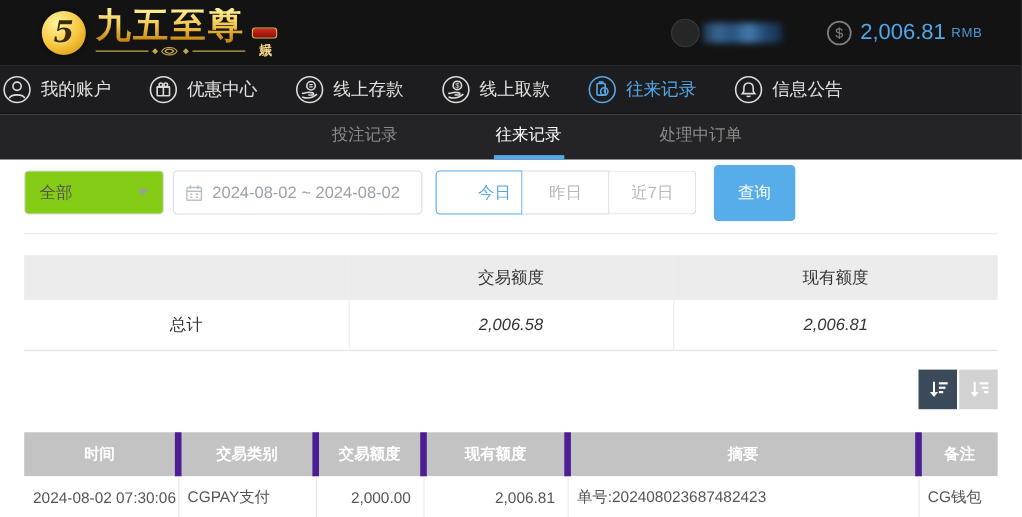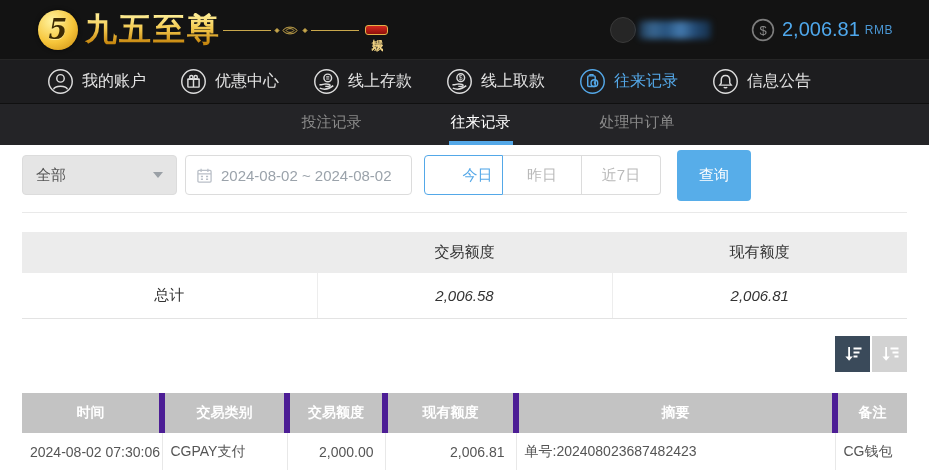--- a/index.html
+++ b/index.html
@@ -17,21 +17,21 @@
   .logo-circle {
     width: 40px; height: 40px; border-radius: 50%;
     background: radial-gradient(circle at 35% 28%, #fff3a0 0%, #f6c53a 55%, #c9890f 100%);
     display: flex; align-items: center; justify-content: center;
     box-shadow: 0 0 4px rgba(0,0,0,.6);
   }
   .logo-circle span {
     font-family: "DejaVu Serif", serif; font-style: italic; font-weight: 700;
     font-size: 27px; color: #3c2a03; text-shadow: 0 1px 0 #ffe98c; line-height: 1;
   }
-  .logo-main { margin-left: 7px; display: flex; flex-direction: row; align-items: center; }
+  .logo-main { margin-left: 7px; display: flex; flex-direction: column; align-items: center; }
   .logo-text {
     font-family: "DejaVu Serif", serif; font-weight: 700; font-size: 32px; letter-spacing: 2px;
     background: linear-gradient(180deg, #fdeb92 8%, #f3c84d 48%, #c6860e 92%);
     -webkit-background-clip: text; background-clip: text;
     color: transparent; -webkit-text-fill-color: transparent; line-height: 1.05;
   }
   .flourish { margin-top: 1px; }
   .logo-badge {
     margin-left: 4px; width: 23px; padding: 4px 0; border-radius: 3px;
     background: linear-gradient(180deg, #d42a1d, #8f0f0c);
@@ -47,42 +47,42 @@
     background: linear-gradient(90deg,#1f3b57,#3d6f9e 18%,#2a5a8a 38%,#4a86c0 58%,#25507e 78%,#16324e);
     filter: blur(3px); opacity: .9;
   }
   .coin { margin-left: 40px; display: flex; }
   .balance-amount { margin-left: 7px; font-size: 20px; color: #4fa8ec; }
   .balance-cur { margin-left: 5px; font-size: 12px; color: #4a97d4; letter-spacing: .5px; }
 
   
   .mainnav {
     height: 44px; background: #1d1d1f; display: flex; align-items: center;
-    padding-left: 45px; gap: 30px; border-bottom: 1px solid #101010;
+    gap: 30px; border-bottom: 1px solid #101010;
   }
   .nav-item { display: flex; align-items: center; gap: 8px; color: #e3e3e3; font-size: 16px; cursor: pointer; padding: 0 2px; }
   .nav-item .nicon { display: flex; color: #dcdcdc; }
   .nav-item.active { color: #54a8e8; }
   .nav-item.active .nicon { color: #54a8e8; }
 
   
   .subnav { height: 41px; background: #242427; display: flex; justify-content: center; gap: 38px; }
   .tab {
     display: flex; align-items: center; font-size: 15px; color: #8a8a8a;
     border-bottom: 4px solid transparent; padding: 0 2px; cursor: pointer; margin-left: 47px;
   }
   .tab.active { color: #ffffff; border-bottom-color: #54a8e8; }
 
   
   .content { padding: 0 22px; }
   .filter-row { margin-top: 10px; display: flex; align-items: center; height: 40px; }
   .select-box {
-    width: 155px; height: 40px; border: 1px solid #dcdcdc; border-radius: 4px;
+    width: 127px; height: 40px; border: 1px solid #dcdcdc; border-radius: 4px;
     display: flex; align-items: center; justify-content: space-between;
-    padding: 0 13px; font-size: 15px; color: #555; background: #e5e5e5; cursor: pointer;
+    padding: 0 13px; font-size: 15px; color: #555; background: #84cc16; cursor: pointer;
   }
   .caret { width: 0; height: 0; border-left: 5px solid transparent; border-right: 5px solid transparent; border-top: 6px solid #9aa0a6; }
   .date-box {
     width: 227px; height: 40px; margin-left: 8px; border: 1px solid #dcdcdc; border-radius: 4px;
     display: flex; align-items: center; padding: 0 10px; background: #fff; cursor: pointer;
   }
   .date-box .dtext { margin-left: 8px; font-size: 15px; color: #9ba3ab; white-space: nowrap; }
   .seg-group { display: flex; margin-left: 12px; }
   .seg {
     width: 79px; height: 40px; display: flex; align-items: center; justify-content: center;

